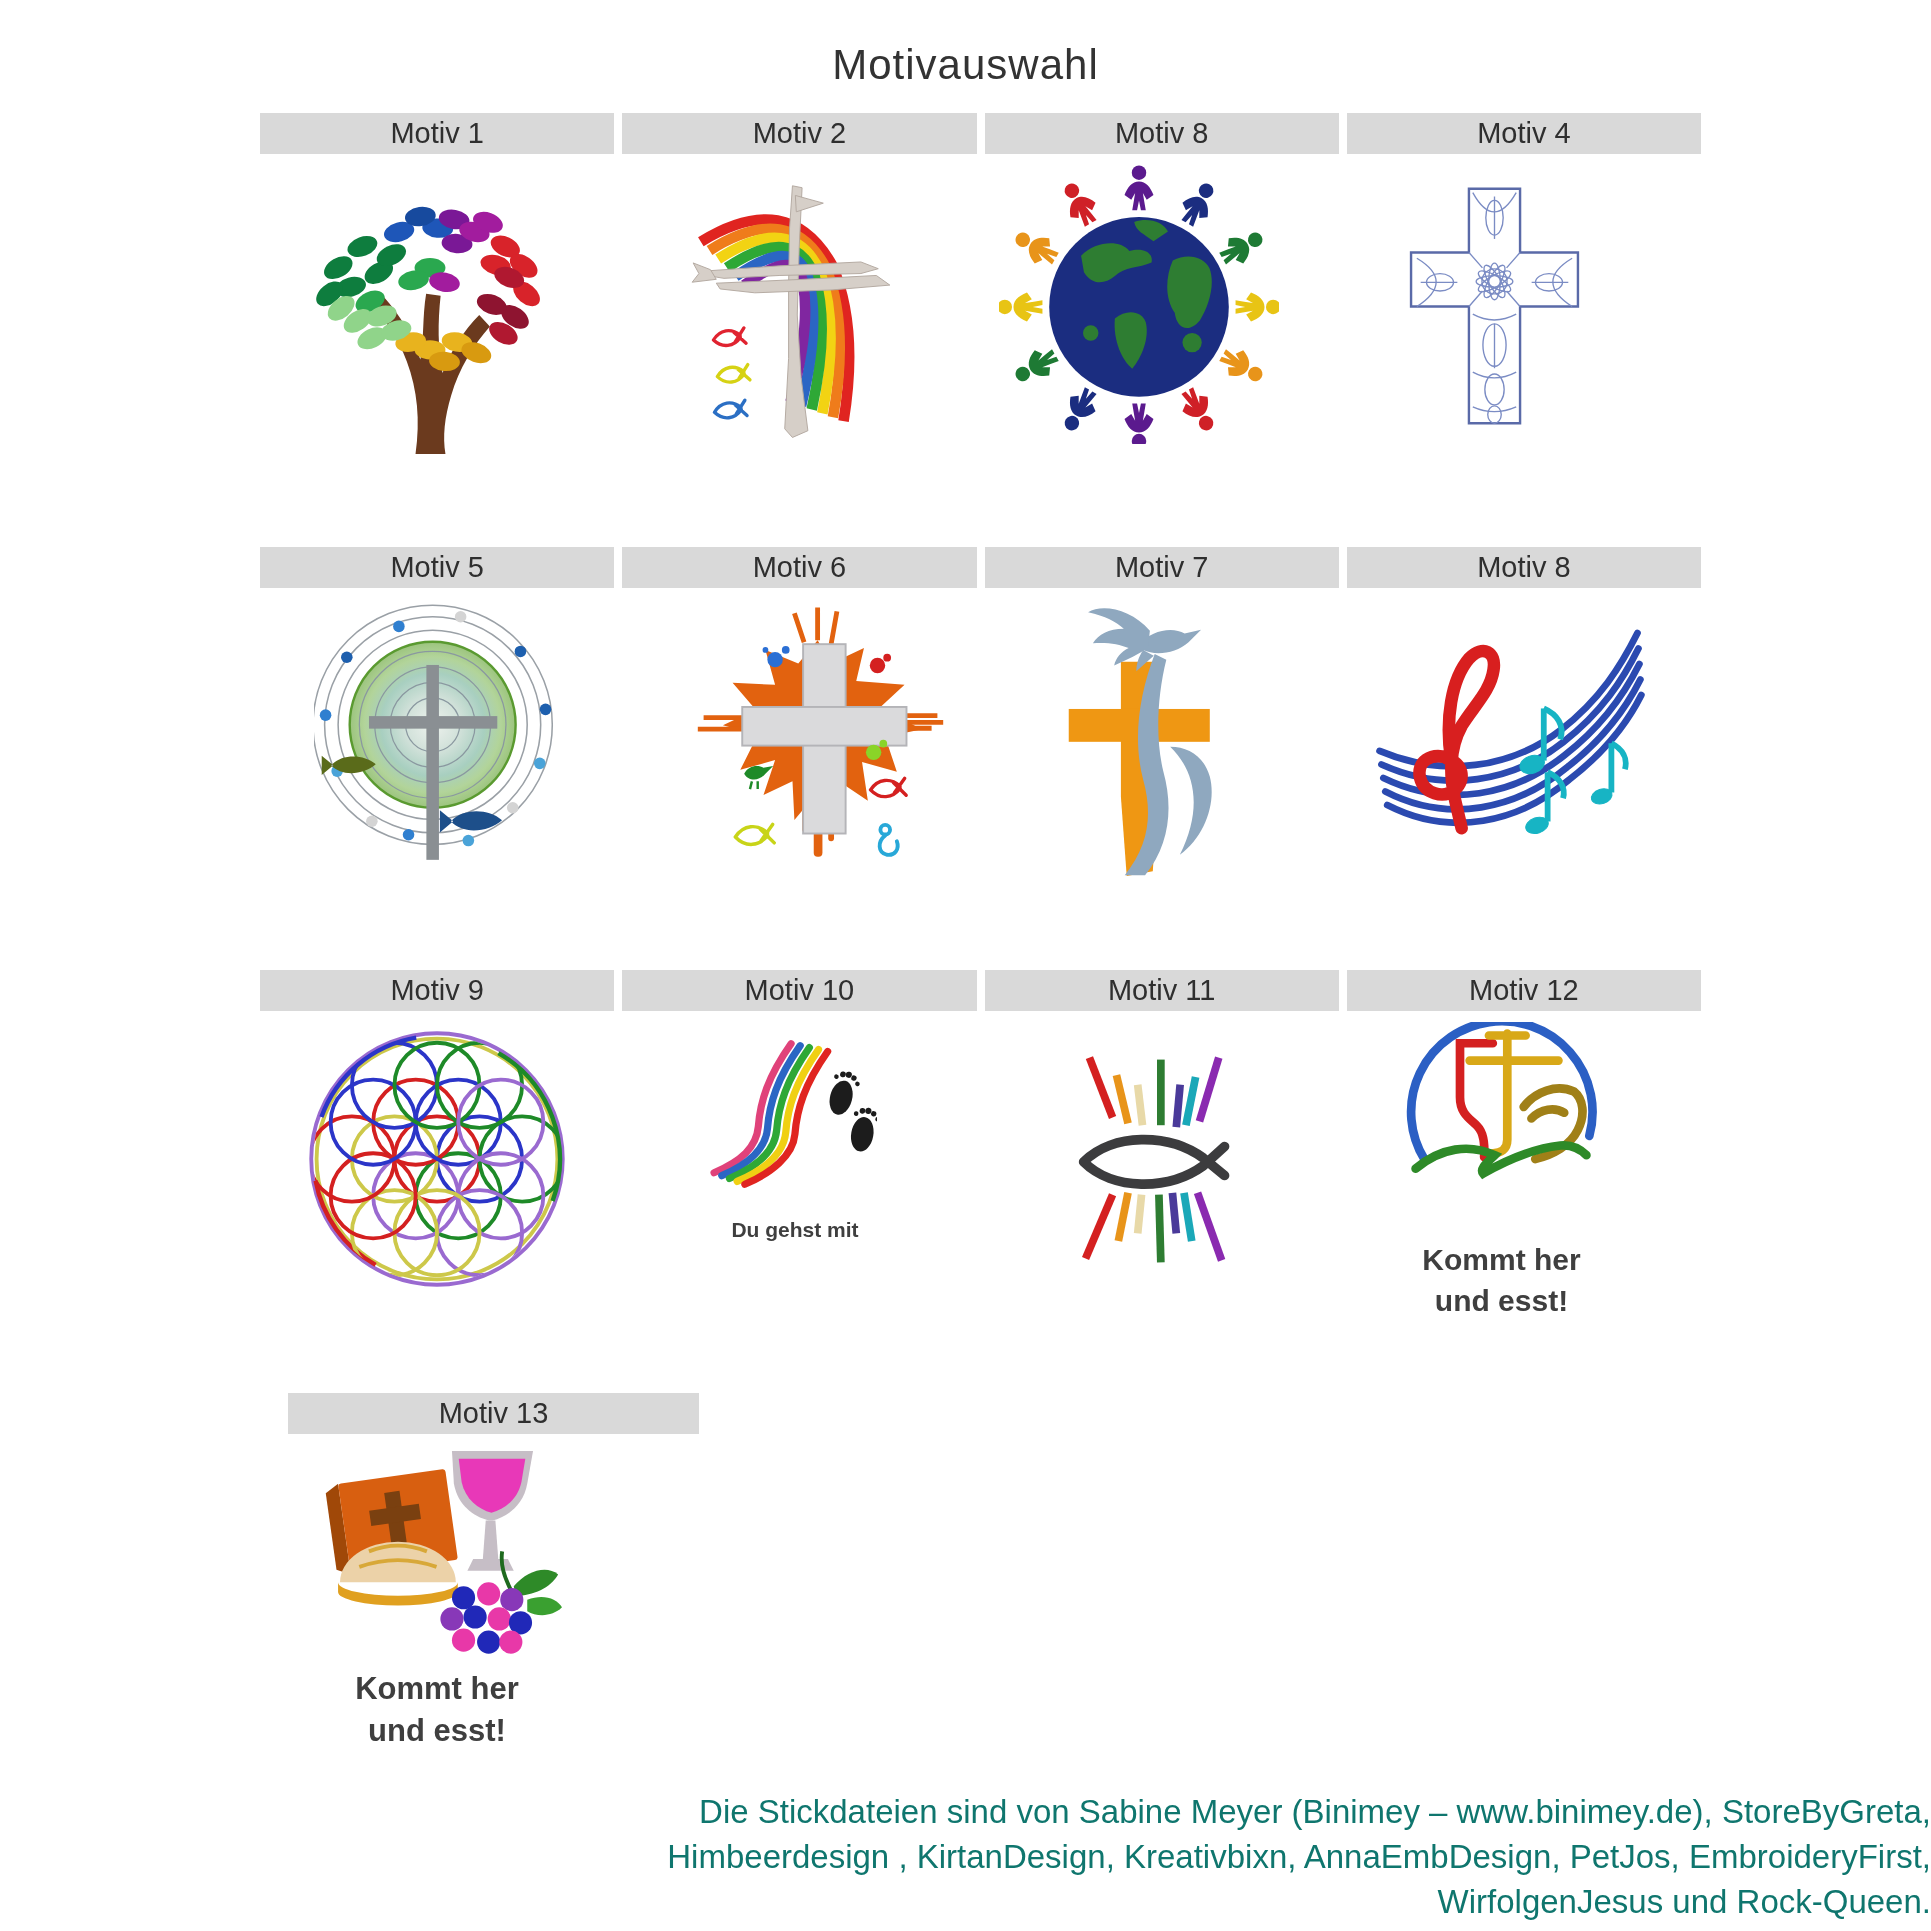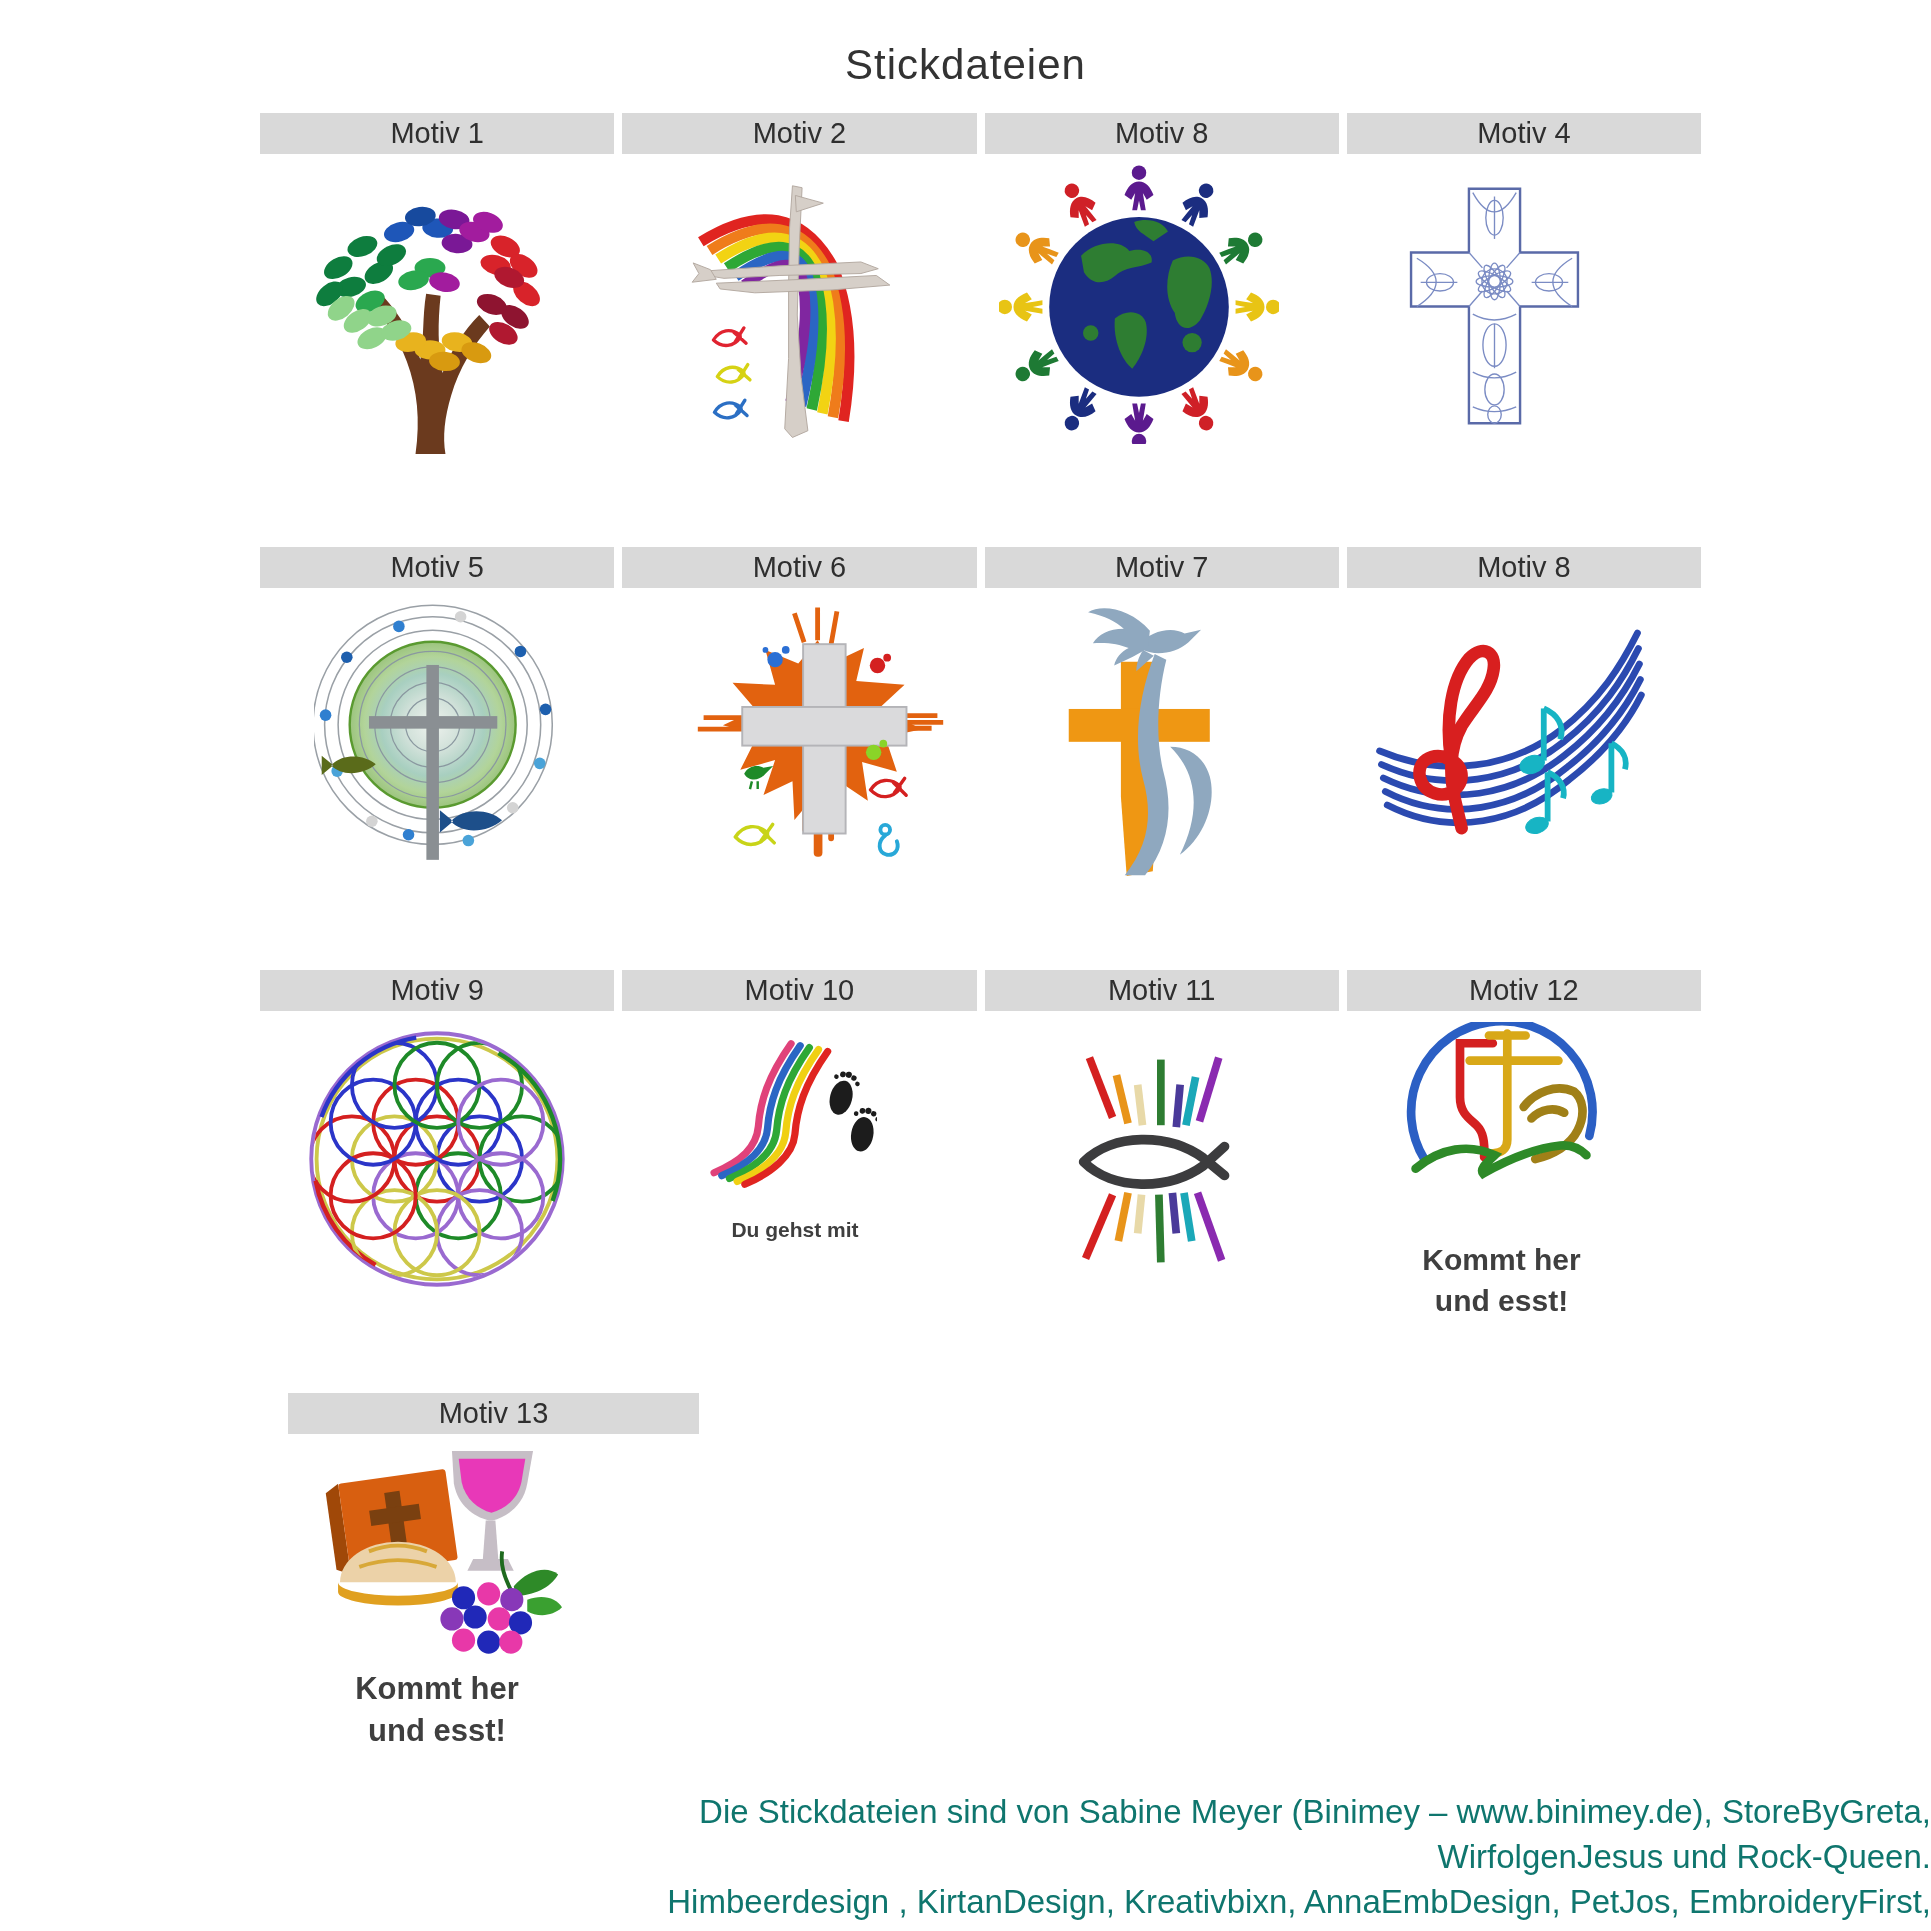--- a/index.html
+++ b/index.html
@@ -17,21 +17,21 @@
   .cap-12{left:1400px;top:1239px;width:203px;font-size:30px;line-height:41px;}
   .cap-13{left:309px;top:1668px;width:256px;font-size:31px;line-height:42px;}
   .footer{position:absolute;top:1789px;left:0;width:100%;text-align:right;
           font-size:33px;line-height:45px;color:#0f766e;}
 </style>
 </head>
 <body>
 
 <div class="page">
 
-  <div class="title">Stickdateien</div>
+  <div class="title">Motivauswahl</div>
 
   <div class="hdr-row" style="top:113px">
     <div class="hdr-cell">Motiv 1</div>
     <div class="hdr-cell">Motiv 2</div>
     <div class="hdr-cell">Motiv 8</div>
     <div class="hdr-cell">Motiv 4</div>
   </div>
 
   <div class="hdr-row" style="top:547px">
     <div class="hdr-cell">Motiv 5</div>
@@ -440,18 +440,18 @@
         <circle cx="209" cy="198" r="12" fill="#e838a8"></circle>
     </g>
   </svg>
   <div class="caption cap-13">
     <div>Kommt her</div>
     <div>und esst!</div>
   </div>
 
   <div class="footer">
     <div>Die Stickdateien sind von Sabine Meyer (Binimey – www.binimey.de), StoreByGreta,</div>
+    <div>Himbeerdesign , KirtanDesign, Kreativbixn, AnnaEmbDesign, PetJos, EmbroideryFirst,</div>
     <div>WirfolgenJesus und Rock-Queen.</div>
-    <div>Himbeerdesign , KirtanDesign, Kreativbixn, AnnaEmbDesign, PetJos, EmbroideryFirst,</div>
   </div>
 
 </div>
 
 
 </body></html>

